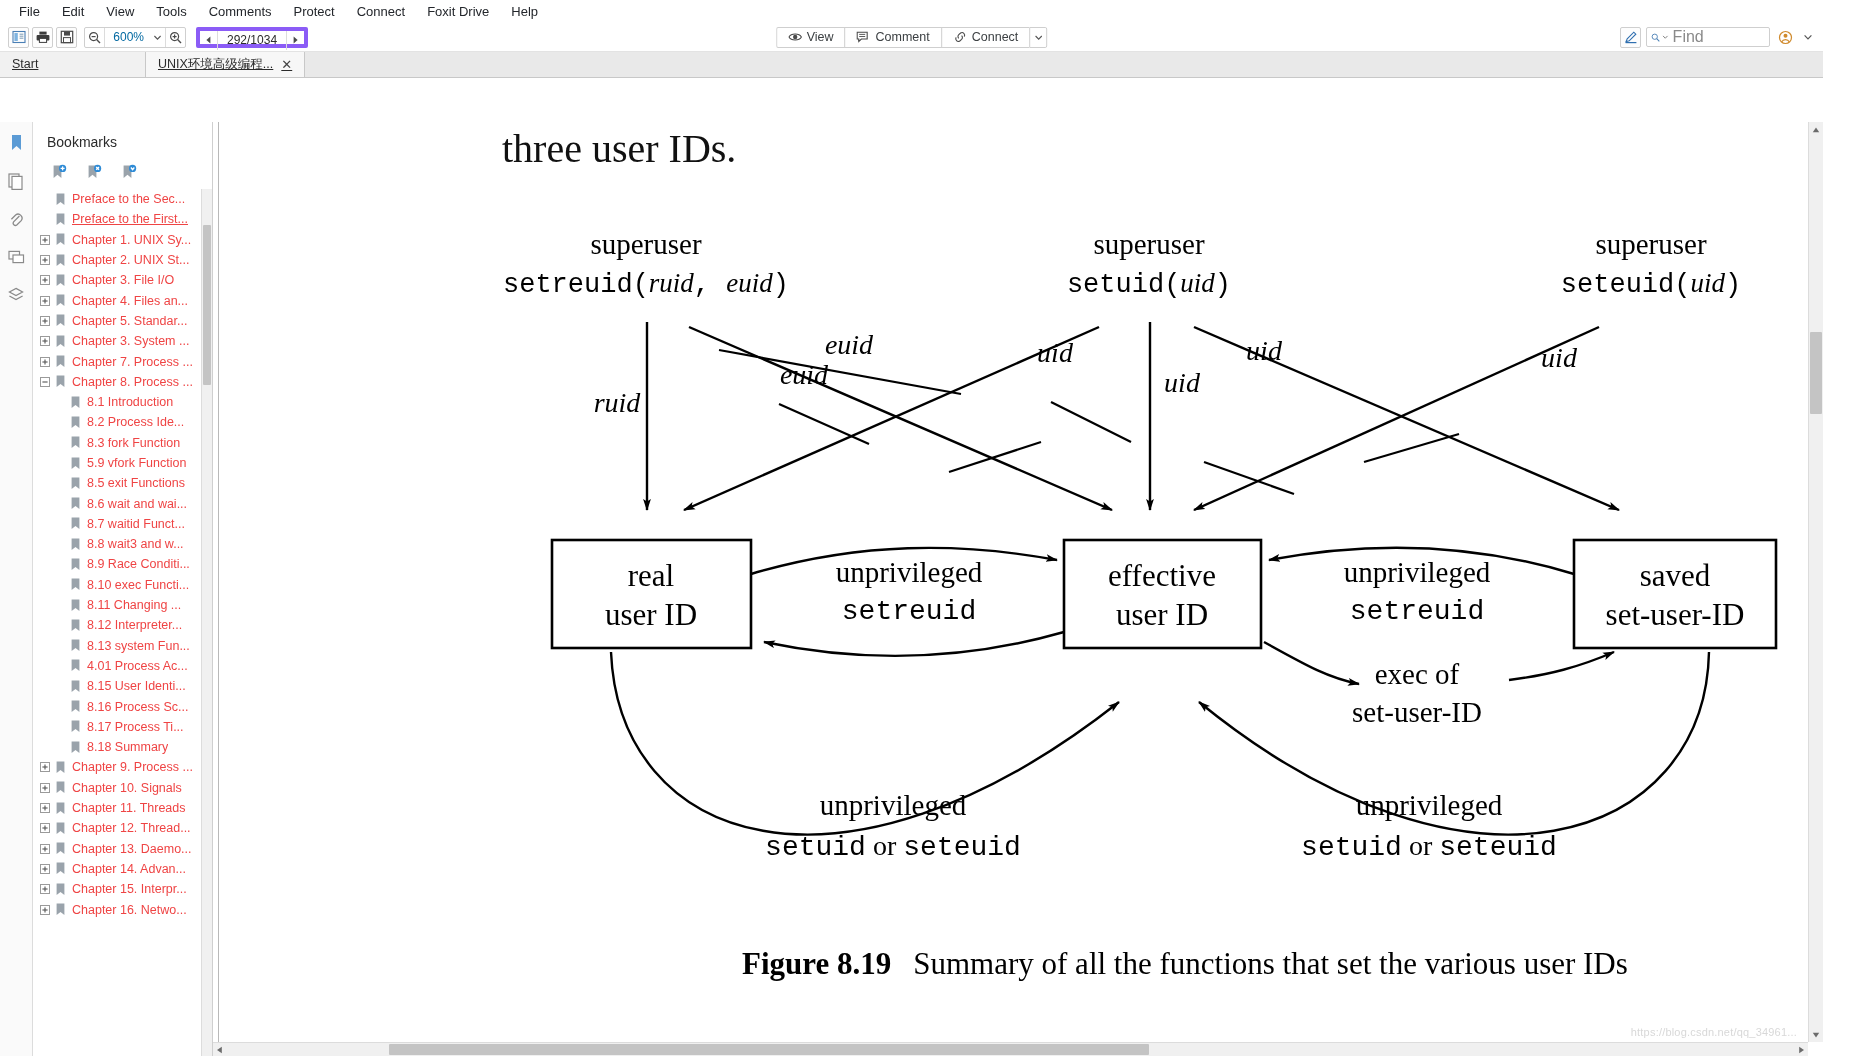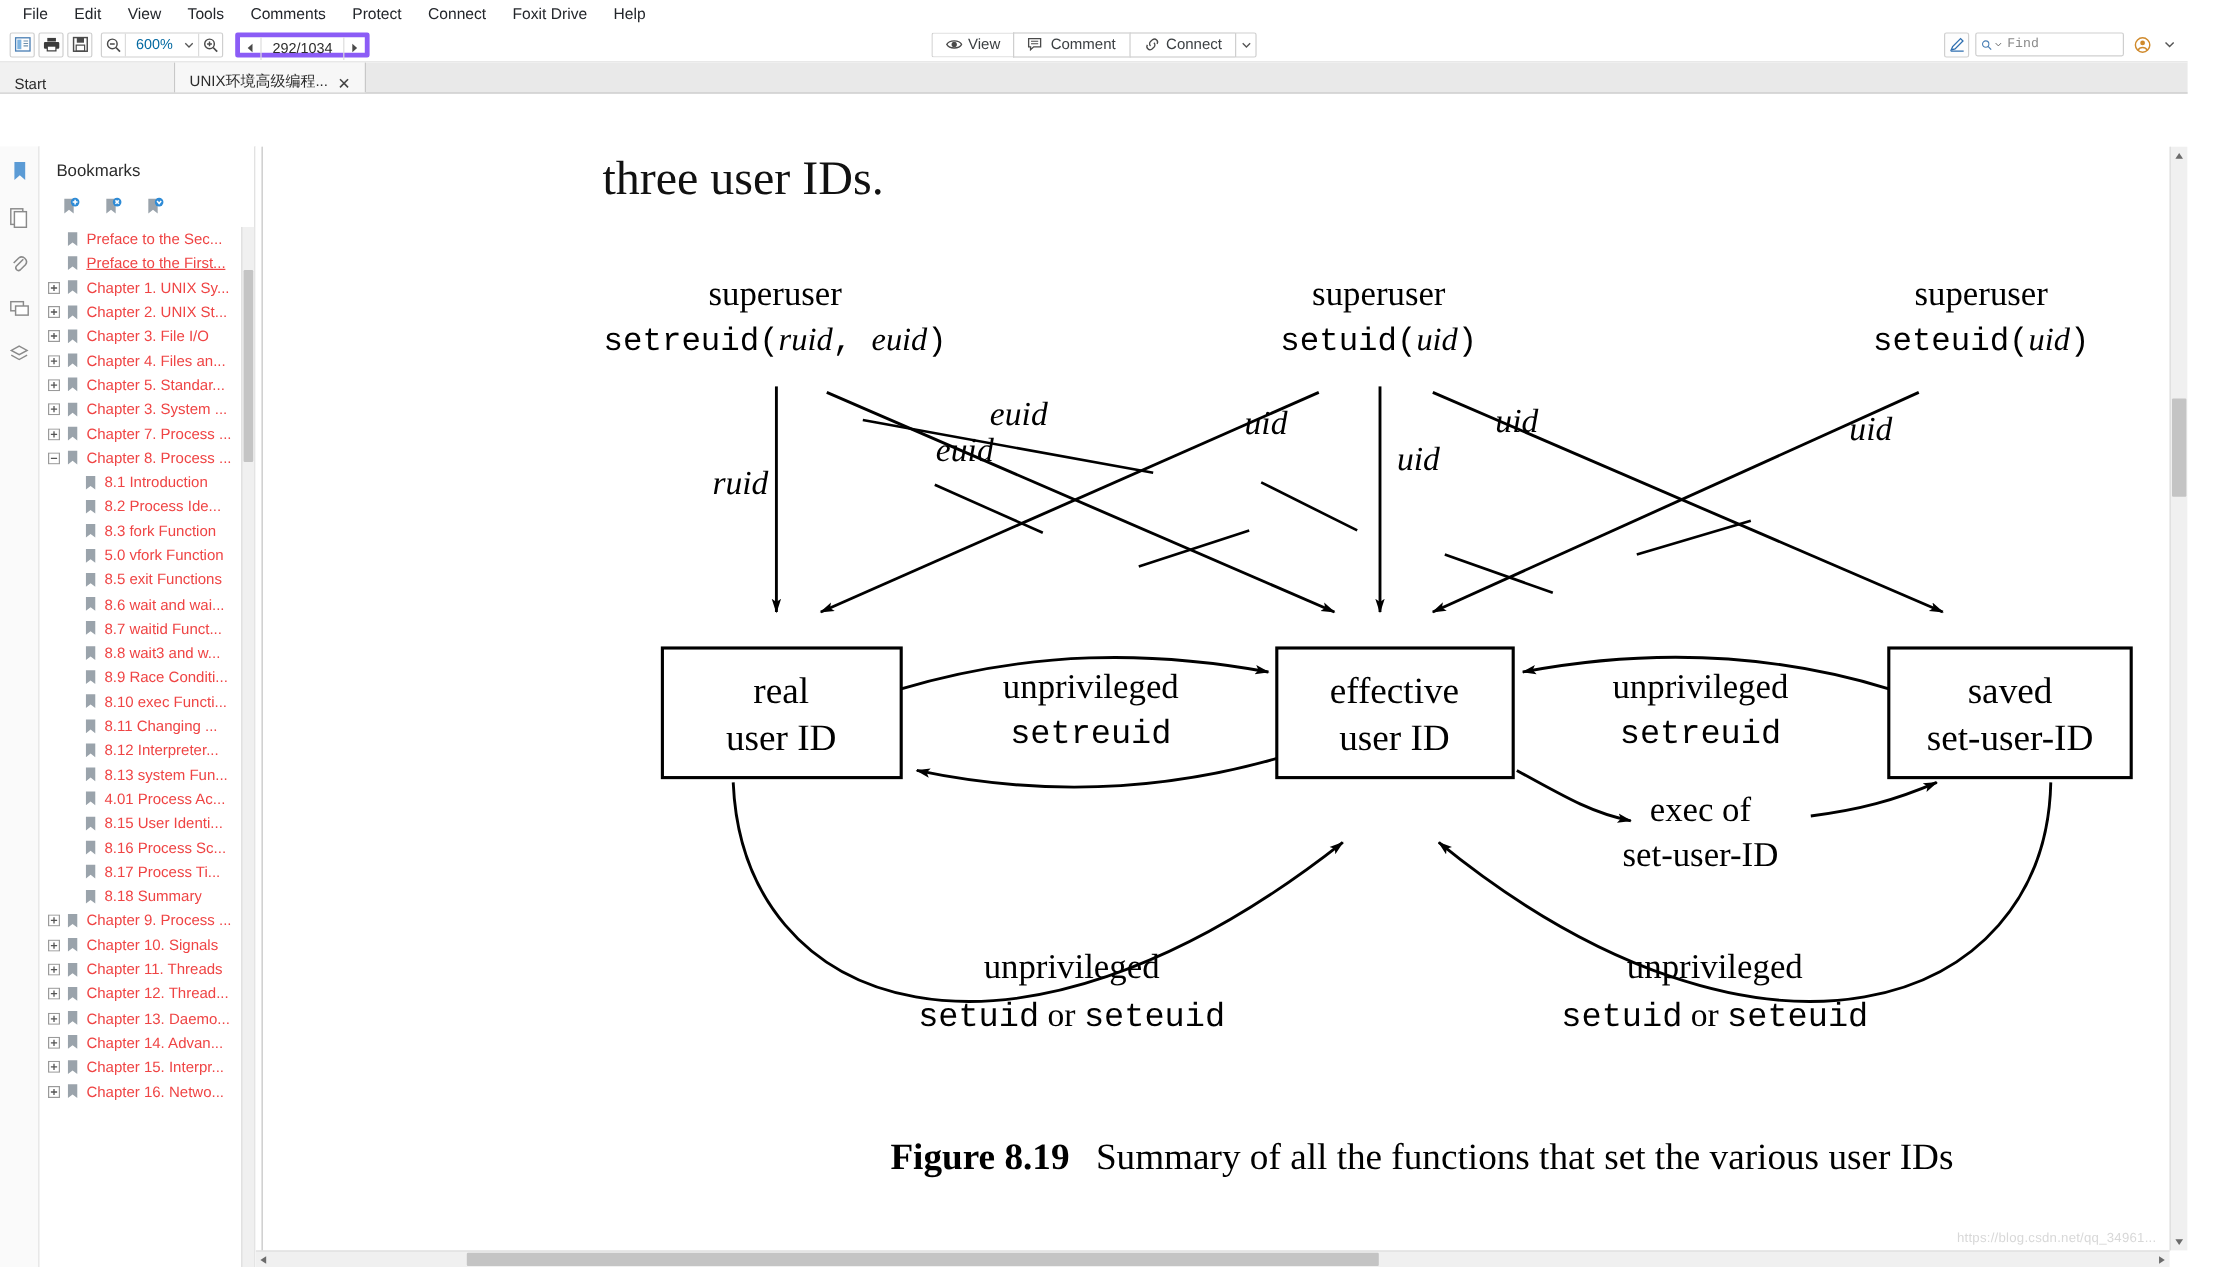--- a/index.html
+++ b/index.html
@@ -64,37 +64,37 @@
   .modecaret { width:18px; border:1px solid #cfcfcf; border-radius:0 2px 2px 0; height:21px;
                display:flex; align-items:center; justify-content:center; background:#fff; cursor:default;}
 
   .tb-right { position:absolute; right:8px; display:flex; align-items:center; gap:5px; }
   .findbox {
     display:flex; align-items:center; height:20px; width:124px;
     border:1px solid #cfcfcf; border-radius:2px; background:#fff;
     padding: 0 4px; gap:2px;
   }
   .findbox input {
-    border:none; outline:none; font-size:11px; color:#8b5cf6;
-    width:100%; background:transparent; font-family:Liberation Mono, monospace;
+    border:none; outline:none; font-size:16px; color:#8b5cf6;
+    width:100%; background:transparent; font-family:Liberation Sans, sans-serif;
   }
   .findbox input::placeholder { color:#8a8a8a; }
 
   
   .tabbar {
     height: 26px; flex:0 0 26px;
     background: #e9e9e9;
     display:flex; align-items:flex-end;
     border-bottom: 1px solid #c8c8c8;
   }
   .tab {
-    height: 26px; display:flex; align-items:flex-end;
+    height: 26px; display:flex; align-items:center;
     padding: 0 12px; font-size:12.5px; color:#2b2b2b;
     background:#f1f1f1; border-right:1px solid #c8c8c8;
-    cursor: default; white-space:nowrap;
+    cursor: default; white-space:nowrap;text-decoration:underline;
   }
   .tab.start { width:146px; }
   .tab.active { background:#f7f7f7; }
   .tab .x { margin-left:8px; font-size:13px; color:#444; }
 
   
   .body { flex:1; display:flex; min-height:0; background:#fff;margin-top:44px; }
 
   .railbar {
     width: 33px; flex:0 0 33px; background:#fafafa;
@@ -530,21 +530,21 @@
                 <div class="lbl">8.3 fork Function</div>
               </div>
               <div class="bm-row">
                 <div class="spacer15"></div>
                 <div class="exp" style="color: rgb(192, 192, 192); font-size: 9px;"></div>
                 <div class="bmk">
                   <svg width="9" height="13" viewBox="0 0 9 13">
                     <path d="M0.6 0.6 H8.4 V12 L4.5 9 L0.6 12 Z" fill="#9aa3ab"></path>
                   </svg>
                 </div>
-                <div class="lbl">5.0 vfork Function</div>
+                <div class="lbl">5.9 vfork Function</div>
               </div>
               <div class="bm-row">
                 <div class="spacer15"></div>
                 <div class="exp" style="color: rgb(192, 192, 192); font-size: 9px;"></div>
                 <div class="bmk">
                   <svg width="9" height="13" viewBox="0 0 9 13">
                     <path d="M0.6 0.6 H8.4 V12 L4.5 9 L0.6 12 Z" fill="#9aa3ab"></path>
                   </svg>
                 </div>
                 <div class="lbl">8.5 exit Functions</div>

